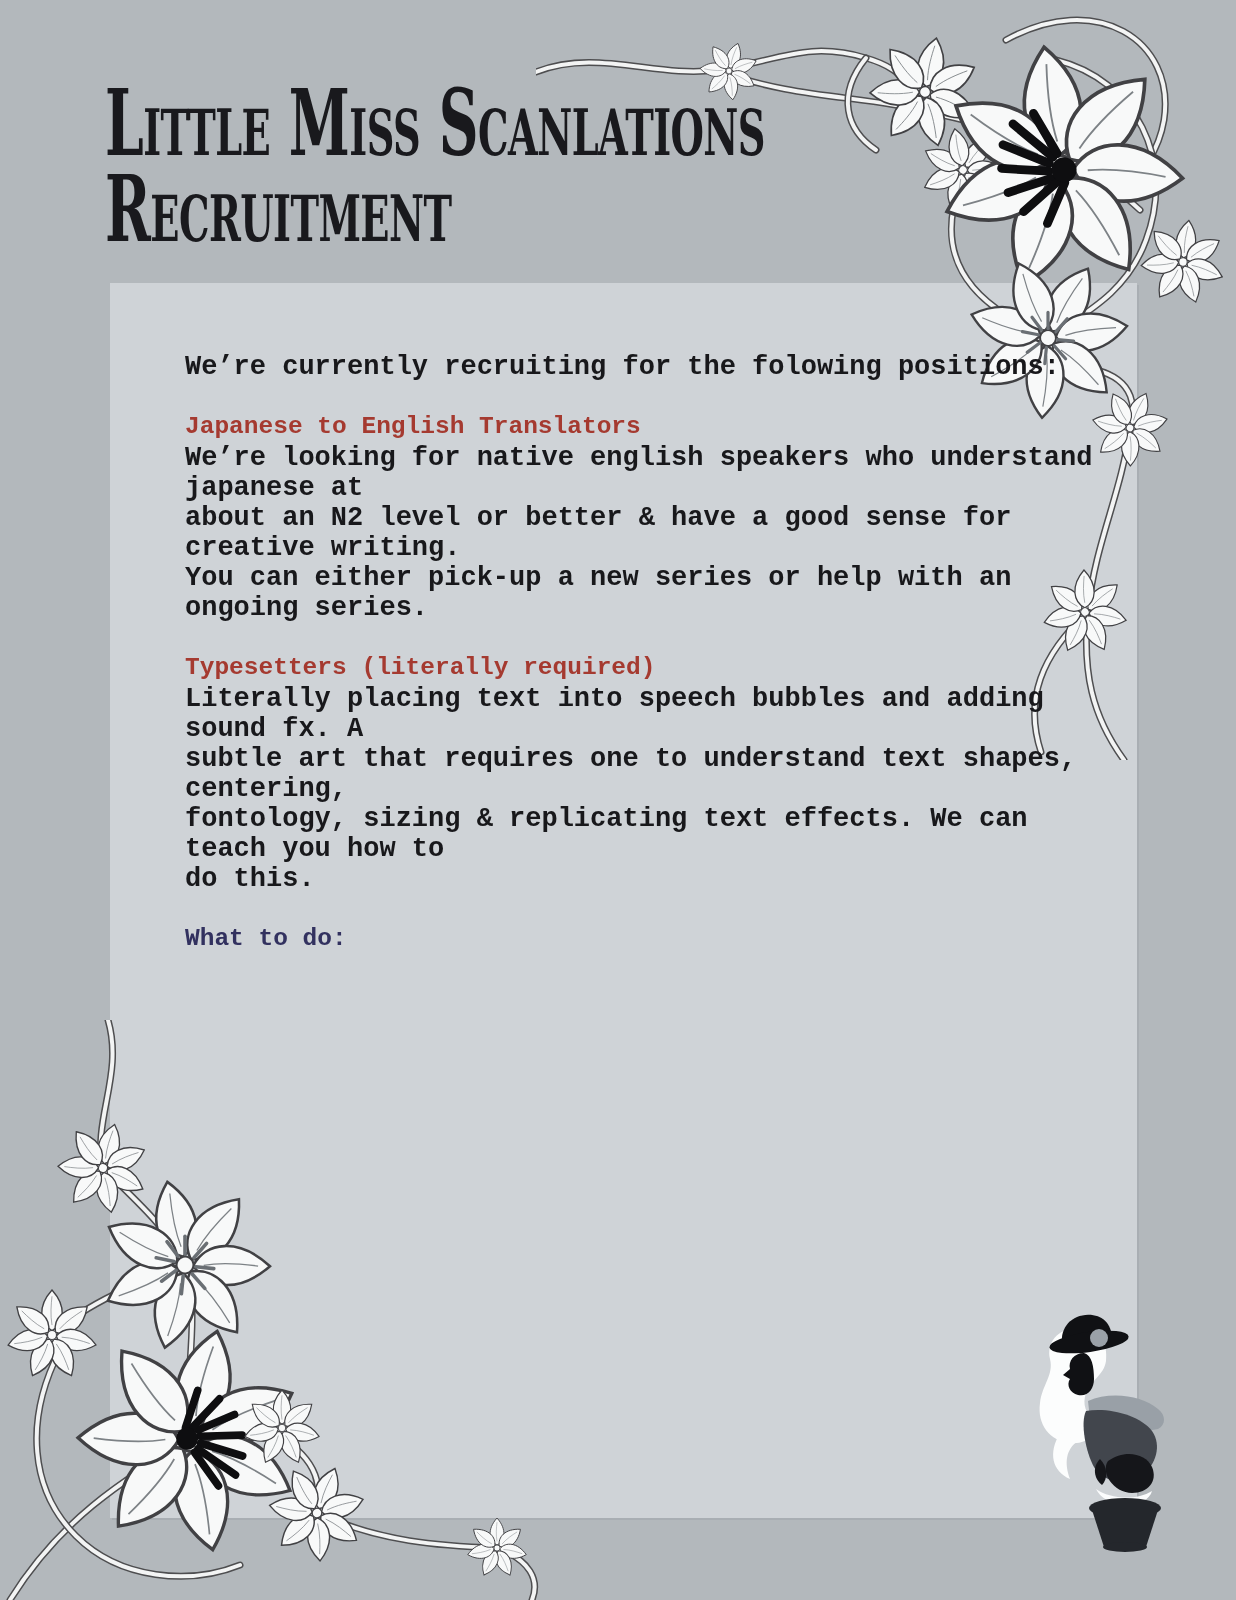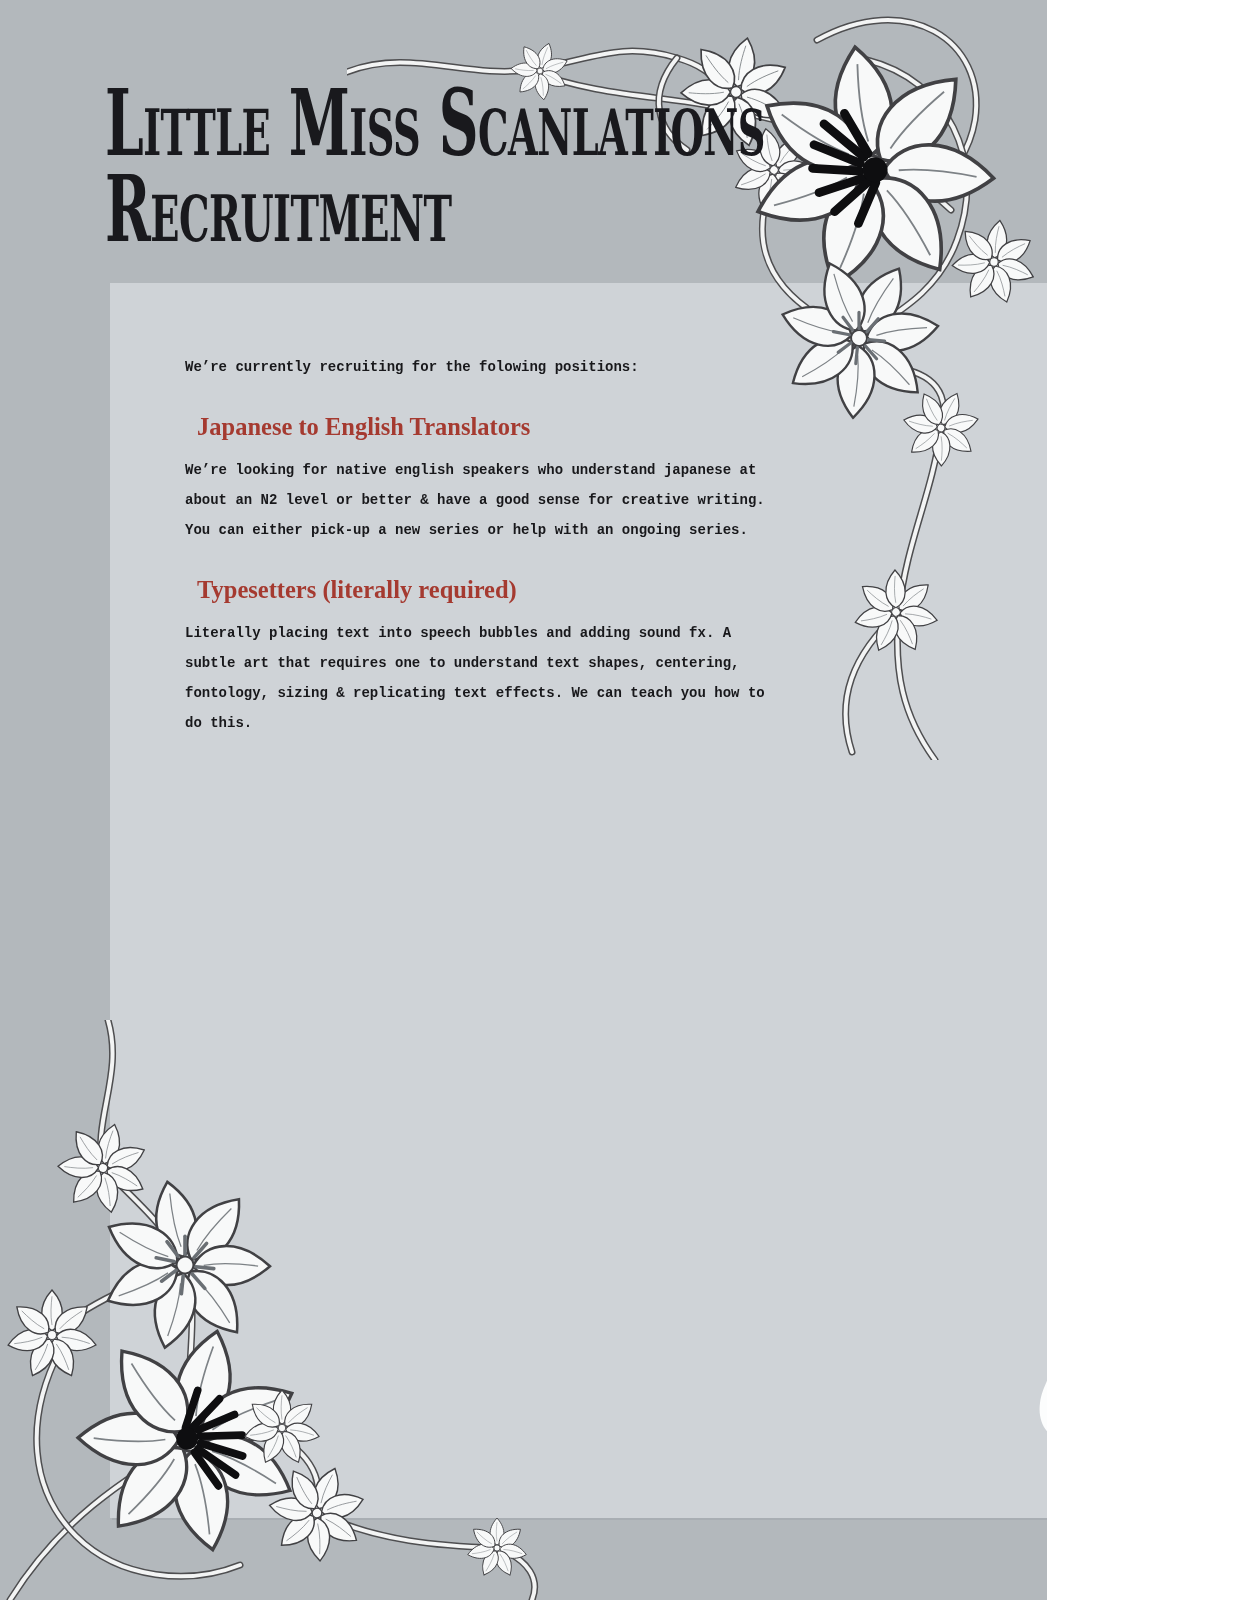--- a/index.html
+++ b/index.html
@@ -1,18 +1,18 @@
 <!DOCTYPE html>
 <html><head>
 <meta charset="utf-8">
 <style>
   html,body{margin:0;padding:0;}
   .stage{
     position:relative;
-    width:1047px;height:1600px;
+    width:1236px;height:1600px;
     background:#b3b8bc;
     overflow:hidden;
     font-family:"Liberation Mono",monospace;
   }
   .panel{
     position:absolute;
     left:110px;top:283px;
     width:1027px;height:1235px;
     background:#cfd3d7;
     box-shadow:2px 2px 0 #a9aeb3;
@@ -33,33 +33,33 @@
     white-space:nowrap;
   }
   .title span{display:block;}
   .text-col{
     position:absolute;
     left:185px;top:352px;
     width:920px;
   }
   .intro,.body{
     font-weight:700;
-    font-size:14px;
+    font-size:27px;
     line-height:30px;
     color:#18181b;
     margin:0;
     white-space:pre-line;
   }
   .sec{margin-top:29px;}
   .sec h2{
-    font-family:Liberation Serif, serif;
+    font-family:Liberation Mono, monospace;
     font-weight:700;
     font-size:24.5px;
     line-height:32px;
-    margin:12px;
+    margin:0;
   }
   .h-red{color:#a53a30;}
   .h-navy{color:#32315f;}
   .deco{position:absolute;pointer-events:none;}
   .deco-tr{right:0;top:0;}
   .deco-bl{left:0;top:1020px;}
   .deco-lady{left:1000px;top:1283px;}
   .vo{fill:none;stroke:#4e4e50;stroke-width:7;stroke-linecap:round;}
   .vi{fill:none;stroke:#f3f4f4;stroke-width:4;stroke-linecap:round;}
 </style>
@@ -199,20 +199,21 @@
 
     <section class="sec">
       <h2 class="h-red">Typesetters (literally required)</h2>
       <p class="body">Literally placing text into speech bubbles and adding sound fx. A
 subtle art that requires one to understand text shapes, centering,
 fontology, sizing &amp; replicating text effects. We can teach you how to
 do this.</p>
     </section>
 
     <section class="sec">
+      <h2 class="h-navy">What to do:</h2>
     </section>
   </div>
 
   <svg class="deco deco-lady" width="170" height="280" viewBox="0 0 170 280">
 
     <path d="M84,46 C60,42 46,58 50,76 C54,92 42,102 40,120 C37,142 50,158 70,160 C88,162 98,150 94,138 C86,130 82,122 86,110 C92,96 104,92 106,78 C108,60 100,48 84,46 Z" fill="#fcfdfd"></path>
     <path d="M60,150 C48,170 52,188 70,196 C64,180 66,166 78,158 Z" fill="#fcfdfd"></path>
 
     <path d="M88,118 C110,108 142,112 158,126 C166,132 166,142 158,146 C130,152 104,146 90,136 Z" fill="#99a0a7"></path>
 

